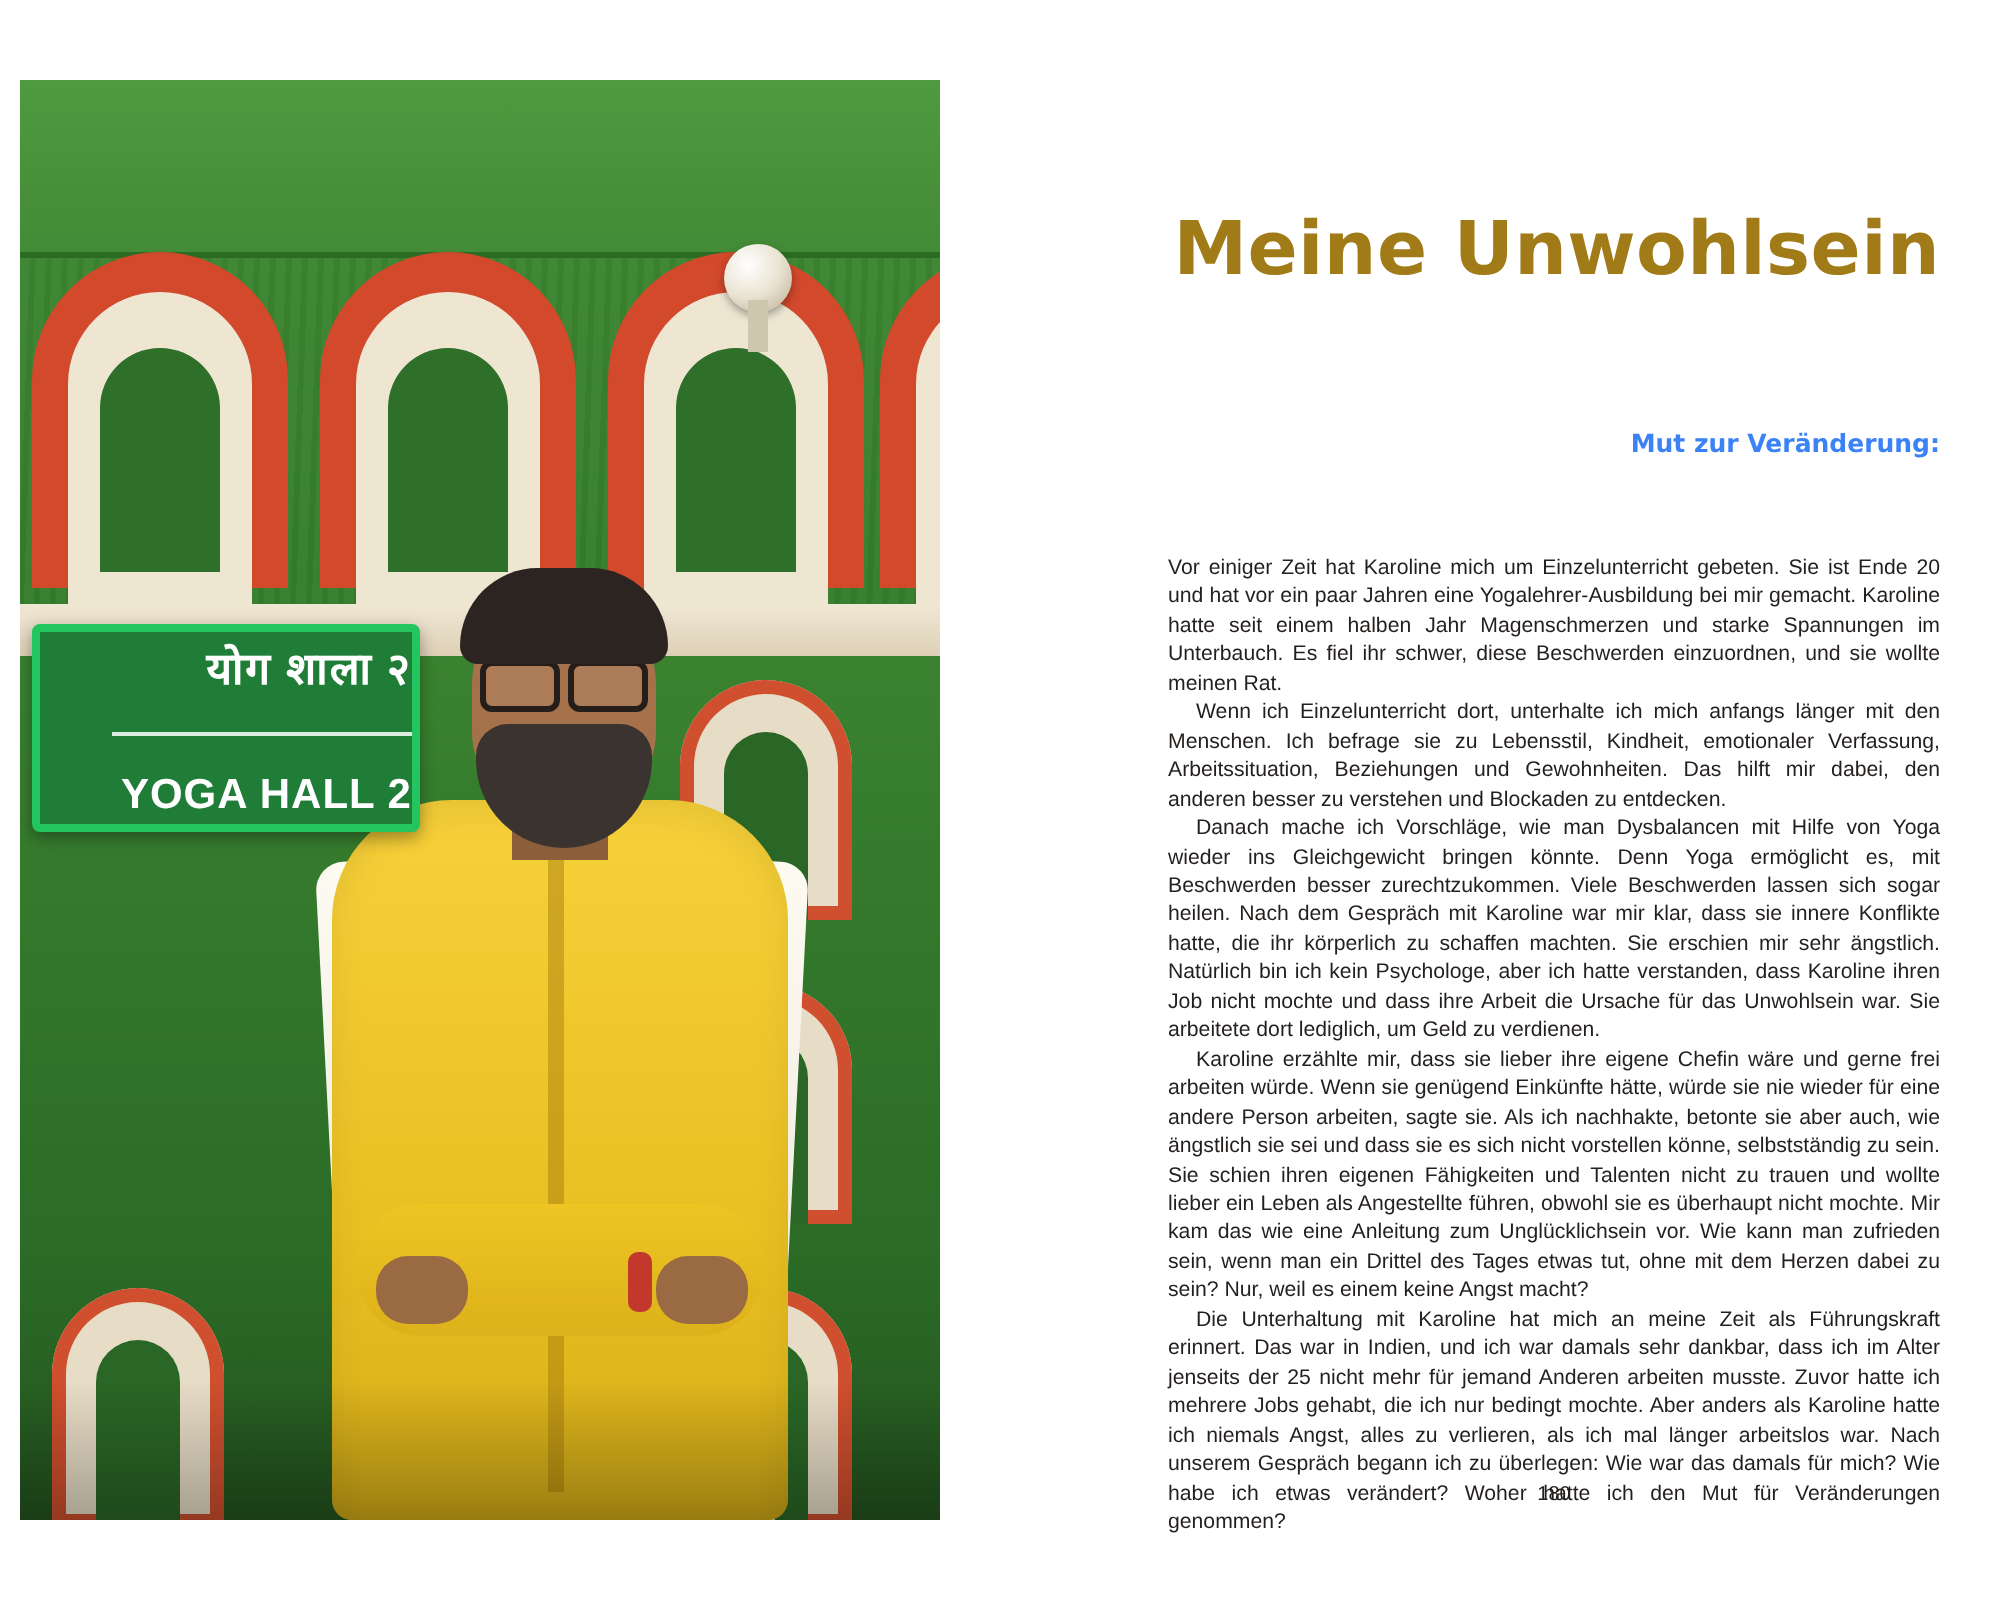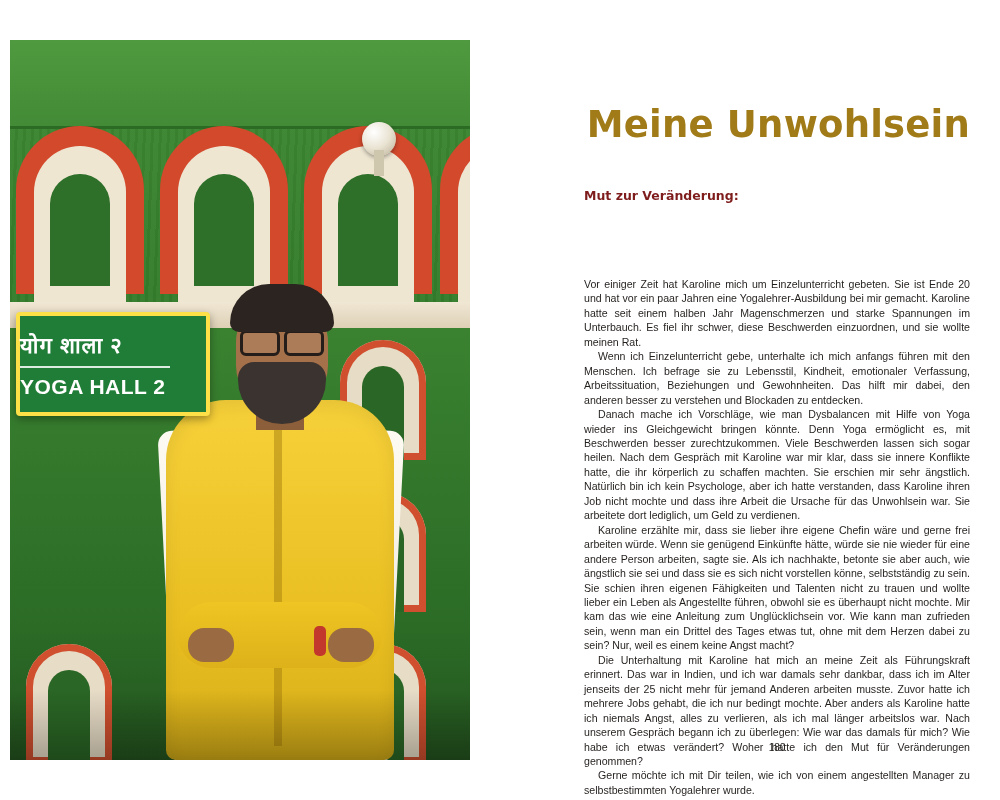--- a/index.html
+++ b/index.html
@@ -154,29 +154,29 @@
     left: 364px; top: 110px;
     width: 10px; height: 26px;
     background: #cfc6ae;
   }
 
   .sign {
     position: absolute;
     left: 6px; top: 272px;
     width: 186px; height: 96px;
     background: #1f7d37;
-    border: 4px solid #fde047;
+    border: 4px solid #22c55e;
     border-radius: 4px;
     box-shadow: 0 3px 8px rgba(0,0,0,.35);
     color: #ffffff;
     display: flex;
     flex-direction: column;
-    align-items: flex-start;
+    align-items: flex-end;
     justify-content: center;
-    gap: 7px;
+    gap: 18px;
   }
   .sign .hindi {
     font-size: 22px;
     font-weight: 700;
     letter-spacing: 1px;
   }
   .sign .rule {
     width: 150px; height: 2px; background: #ffffff; opacity: .85;
   }
   .sign .eng {
@@ -299,22 +299,23 @@
     font-weight: 700;
     font-size: 37px;
     letter-spacing: .2px;
     color: #a07b18;
     white-space: nowrap;
   }
   .subtitle {
     position: absolute;
     left: 84px;
     right: 30px;
-    top: 186px;
-    color: #7f1d1d;
+    top: 212px;
+    text-align: right;
+    color: #3b82f6;
     font-family: "DejaVu Sans", sans-serif;
     font-weight: 700;
     font-size: 12.5px;
     line-height: 19px;
   }
   .body-copy {
     position: absolute;
     left: 84px;
     width: 386px;
     top: 253px;
@@ -419,23 +420,22 @@
 
   <div class="text-page">
     <h1 class="chapter-title">Meine Unwohlsein</h1>
 
     <div class="subtitle">
       <div>Mut zur Veränderung:</div>
     </div>
 
     <div class="body-copy">
       <p class="first">Vor einiger Zeit hat Karoline mich um Einzelunterricht gebeten. Sie ist Ende 20 und hat vor ein paar Jahren eine Yogalehrer-Ausbildung bei mir gemacht. Karoline hatte seit einem halben Jahr Magenschmerzen und starke Spannungen im Unterbauch. Es fiel ihr schwer, diese Beschwerden einzuordnen, und sie wollte meinen Rat.</p>
-      <p>Wenn ich Einzelunterricht gebe, unterhalte ich mich anfangs führen mit den Menschen. Ich befrage sie zu Lebensstil, Kindheit, emotionaler Verfassung, Arbeitssituation, Beziehungen und Gewohnheiten. Das hilft mir dabei, den anderen besser zu verstehen und Blockaden zu entdecken.</p>
+      <p>Wenn ich Einzelunterricht dort, unterhalte ich mich anfangs länger mit den Menschen. Ich befrage sie zu Lebensstil, Kindheit, emotionaler Verfassung, Arbeitssituation, Beziehungen und Gewohnheiten. Das hilft mir dabei, den anderen besser zu verstehen und Blockaden zu entdecken.</p>
       <p>Danach mache ich Vorschläge, wie man Dysbalancen mit Hilfe von Yoga wieder ins Gleichgewicht bringen könnte. Denn Yoga ermöglicht es, mit Beschwerden besser zurechtzukommen. Viele Beschwerden lassen sich sogar heilen. Nach dem Gespräch mit Karoline war mir klar, dass sie innere Konflikte hatte, die ihr körperlich zu schaffen machten. Sie erschien mir sehr ängstlich. Natürlich bin ich kein Psychologe, aber ich hatte verstanden, dass Karoline ihren Job nicht mochte und dass ihre Arbeit die Ursache für das Unwohlsein war. Sie arbeitete dort lediglich, um Geld zu verdienen.</p>
       <p>Karoline erzählte mir, dass sie lieber ihre eigene Chefin wäre und gerne frei arbeiten würde. Wenn sie genügend Einkünfte hätte, würde sie nie wieder für eine andere Person arbeiten, sagte sie. Als ich nachhakte, betonte sie aber auch, wie ängstlich sie sei und dass sie es sich nicht vorstellen könne, selbstständig zu sein. Sie schien ihren eigenen Fähigkeiten und Talenten nicht zu trauen und wollte lieber ein Leben als Angestellte führen, obwohl sie es überhaupt nicht mochte. Mir kam das wie eine Anleitung zum Unglücklichsein vor. Wie kann man zufrieden sein, wenn man ein Drittel des Tages etwas tut, ohne mit dem Herzen dabei zu sein? Nur, weil es einem keine Angst macht?</p>
       <p>Die Unterhaltung mit Karoline hat mich an meine Zeit als Führungskraft erinnert. Das war in Indien, und ich war damals sehr dankbar, dass ich im Alter jenseits der 25 nicht mehr für jemand Anderen arbeiten musste. Zuvor hatte ich mehrere Jobs gehabt, die ich nur bedingt mochte. Aber anders als Karoline hatte ich niemals Angst, alles zu verlieren, als ich mal länger arbeitslos war. Nach unserem Gespräch begann ich zu überlegen: Wie war das damals für mich? Wie habe ich etwas verändert? Woher hatte ich den Mut für Veränderungen genommen?</p>
-      <p>Gerne möchte ich mit Dir teilen, wie ich von einem angestellten Manager zu selbstbestimmten Yogalehrer wurde.</p>
     </div>
 
     <div class="folio">180</div>
   </div>
 
 </div>
 
 </body></html>

